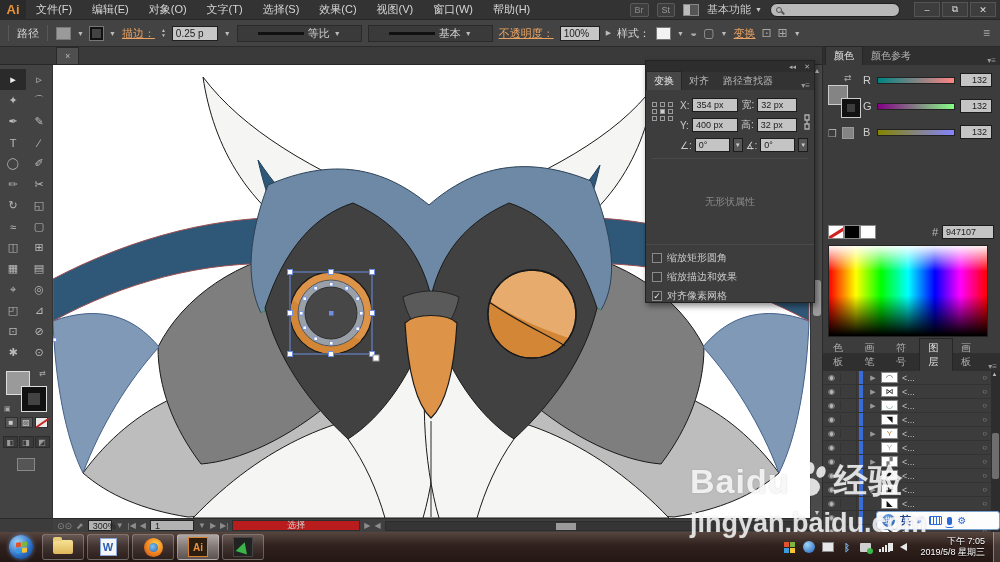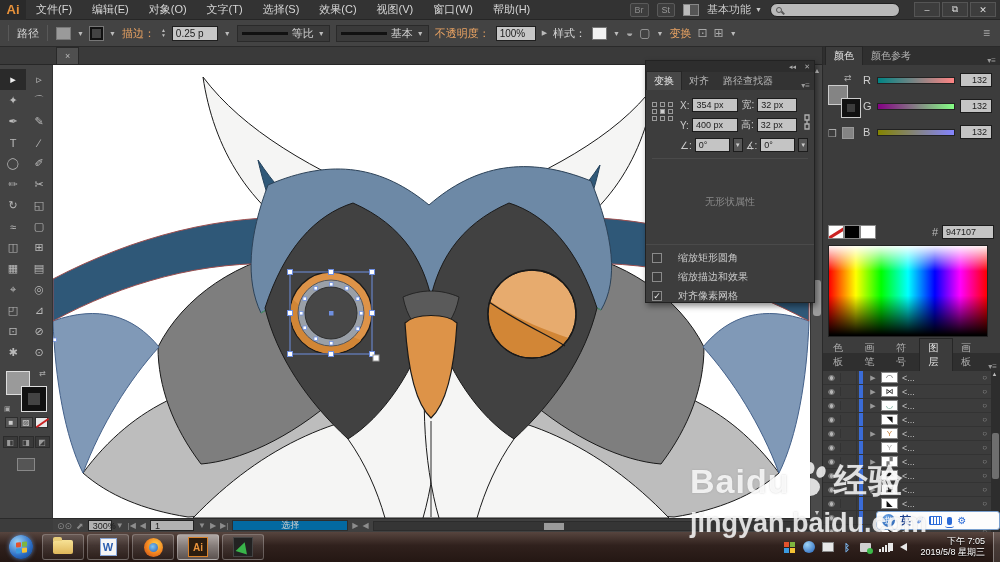--- a/index.html
+++ b/index.html
@@ -27,30 +27,30 @@
                transform:rotate(45deg);right:-3.5px;bottom:-1.5px;}
   .win-ctrl{display:flex;align-items:center;gap:2px;margin-left:6px;}
   .win-btn{width:26px;height:15px;display:flex;align-items:center;justify-content:center;
            color:#ddd;font-size:9px;background:#3d3d3d;border:1px solid #555;}
 
   
   .controlbar{position:absolute;left:0;top:20px;width:1000px;height:27px;background:#434343;
               border-bottom:1px solid #2a2a2a;display:flex;align-items:center;gap:6px;padding:0 6px;font-size:11px;}
   .cb-sep{width:1px;height:16px;background:#585858;margin:0 2px;}
   .cb-label{color:#d8d8d8;}
-  .cb-hot{color:#e8a262;}
+  .cb-hot{color:#e8a262;text-decoration:underline;}
   .swatch{width:15px;height:13px;border:1px solid #777;background:#9a9a9a;}
   .swatch.white{background:#f2f2f2;}
   .stroke-chip{width:13px;height:13px;border:2px solid #111;background:#434343;outline:1px solid #777;}
   .dd-arrow{font-size:7px;color:#bbb;}
   .field{background:#c7c7c7;color:#1c1c1c;border:1px solid #1f1f1f;height:15px;
          display:flex;align-items:center;padding:0 3px;font-size:10px;}
   .stepper{display:flex;flex-direction:column;font-size:5px;line-height:5px;color:#bbb;}
   .line-dd{display:flex;align-items:center;gap:4px;background:#3a3a3a;border:1px solid #2a2a2a;
-           height:17px;padding:0 4px;}
+           height:17px;padding:0 20px;}
   .line-sample{width:46px;height:3px;background:#111;}
   .cb-icon{color:#a8a8a8;font-size:12px;}
   .cb-right{margin-left:auto;color:#a8a8a8;font-size:12px;padding-right:4px;}
 
   
   .tabstrip{position:absolute;left:0;top:47px;width:822px;height:18px;background:#3a3a3a;
             border-bottom:1px solid #272727;display:flex;align-items:flex-end;}
   .doc-tab{margin-left:56px;height:17px;background:#4f4f4f;border:1px solid #292929;border-bottom:none;
            display:flex;align-items:center;gap:8px;padding:0 8px;font-size:10px;color:#d2d2d2;}
   .doc-close{color:#bbb;font-size:9px;}
@@ -85,21 +85,21 @@
   .vs-arrow{width:12px;height:11px;color:#c9c9c9;font-size:7px;display:flex;align-items:center;justify-content:center;}
   .vs-thumb{position:absolute;left:2px;top:215px;width:8px;height:36px;background:#9b9b9b;border-radius:3px;}
 
   
   .statusbar{position:absolute;left:53px;top:518px;width:769px;height:14px;background:#404040;
              border-top:1px solid #2a2a2a;display:flex;align-items:center;font-size:9px;color:#b5b5b5;gap:4px;padding:0 4px;}
   .sb-field{background:#b2b2b2;color:#1e1e1e;border:1px solid #222;height:11px;display:flex;
             align-items:center;padding:0 4px;}
   .sb-zoom{width:24px;}
   .sb-board{width:44px;}
-  .sb-status{width:116px;justify-content:center;background:#0369a1;color:#cfcfcf;border:1px solid #2e2e2e;}
+  .sb-status{width:128px;justify-content:center;background:#b91c1c;color:#cfcfcf;border:1px solid #2e2e2e;}
   .sb-nav{color:#8d8d8d;font-size:8px;}
   .hscroll{position:relative;flex:1;height:10px;background:#353535;border:1px solid #2c2c2c;}
   .hs-thumb{position:absolute;left:170px;top:1px;width:20px;height:7px;background:#9b9b9b;}
   .toolfoot{position:absolute;left:0;top:518px;width:53px;height:14px;background:#3c3c3c;border-top:1px solid #2a2a2a;}
 
   
   .tpanel{position:absolute;left:645px;top:60px;width:170px;height:243px;background:#3d3d3d;
           border:1px solid #222;box-shadow:2px 3px 6px rgba(0,0,0,.45);font-size:10px;z-index:5;}
   .tp-collapse{height:11px;background:#2d2d2d;display:flex;justify-content:flex-end;align-items:center;
                gap:8px;color:#aaa;font-size:7px;padding:0 4px;}
@@ -115,21 +115,21 @@
   .tp-row{display:flex;align-items:center;gap:3px;margin-bottom:6px;color:#c9c9c9;}
   .tp-input{background:#c4c4c4;color:#1c1c1c;border:1px solid #1c1c1c;height:14px;width:46px;
             display:flex;align-items:center;padding:0 3px;font-size:9px;}
   .tp-input.sm{width:40px;}
   .tp-dd{width:11px;height:14px;background:#565656;border:1px solid #1c1c1c;color:#ccc;font-size:6px;
          display:flex;align-items:center;justify-content:center;}
   .tp-link{position:absolute;right:2px;top:24px;color:#b0b0b0;}
   .tp-empty{height:86px;display:flex;align-items:center;justify-content:center;color:#8a8a8a;
             border-top:1px solid #4a4a4a;margin-top:2px;}
   .tp-checks{border-top:1px solid #4a4a4a;padding:6px 6px 0 6px;}
-  .tp-check{display:flex;align-items:center;gap:16px;margin-bottom:5px;color:#c9c9c9;}
+  .tp-check{display:flex;align-items:center;gap:5px;margin-bottom:5px;color:#c9c9c9;}
   .chk{width:10px;height:10px;border:1px solid #8a8a8a;background:#3a3a3a;color:#e8e8e8;font-size:9px;
        line-height:9px;text-align:center;flex:none;}
 
   
   .dock{position:absolute;left:822px;top:47px;width:178px;height:485px;background:#3c3c3c;border-left:1px solid #2a2a2a;}
   .dk-tabs{height:18px;background:#2f2f2f;display:flex;align-items:flex-end;padding-left:2px;}
   .dk-tab{padding:2px 8px;color:#b0b0b0;font-size:10px;}
   .dk-tab[data-active="true"]{background:#3c3c3c;color:#e6e6e6;border:1px solid #262626;border-bottom:none;}
   .dk-menu{margin-left:auto;color:#999;font-size:8px;padding:0 4px;}
 

